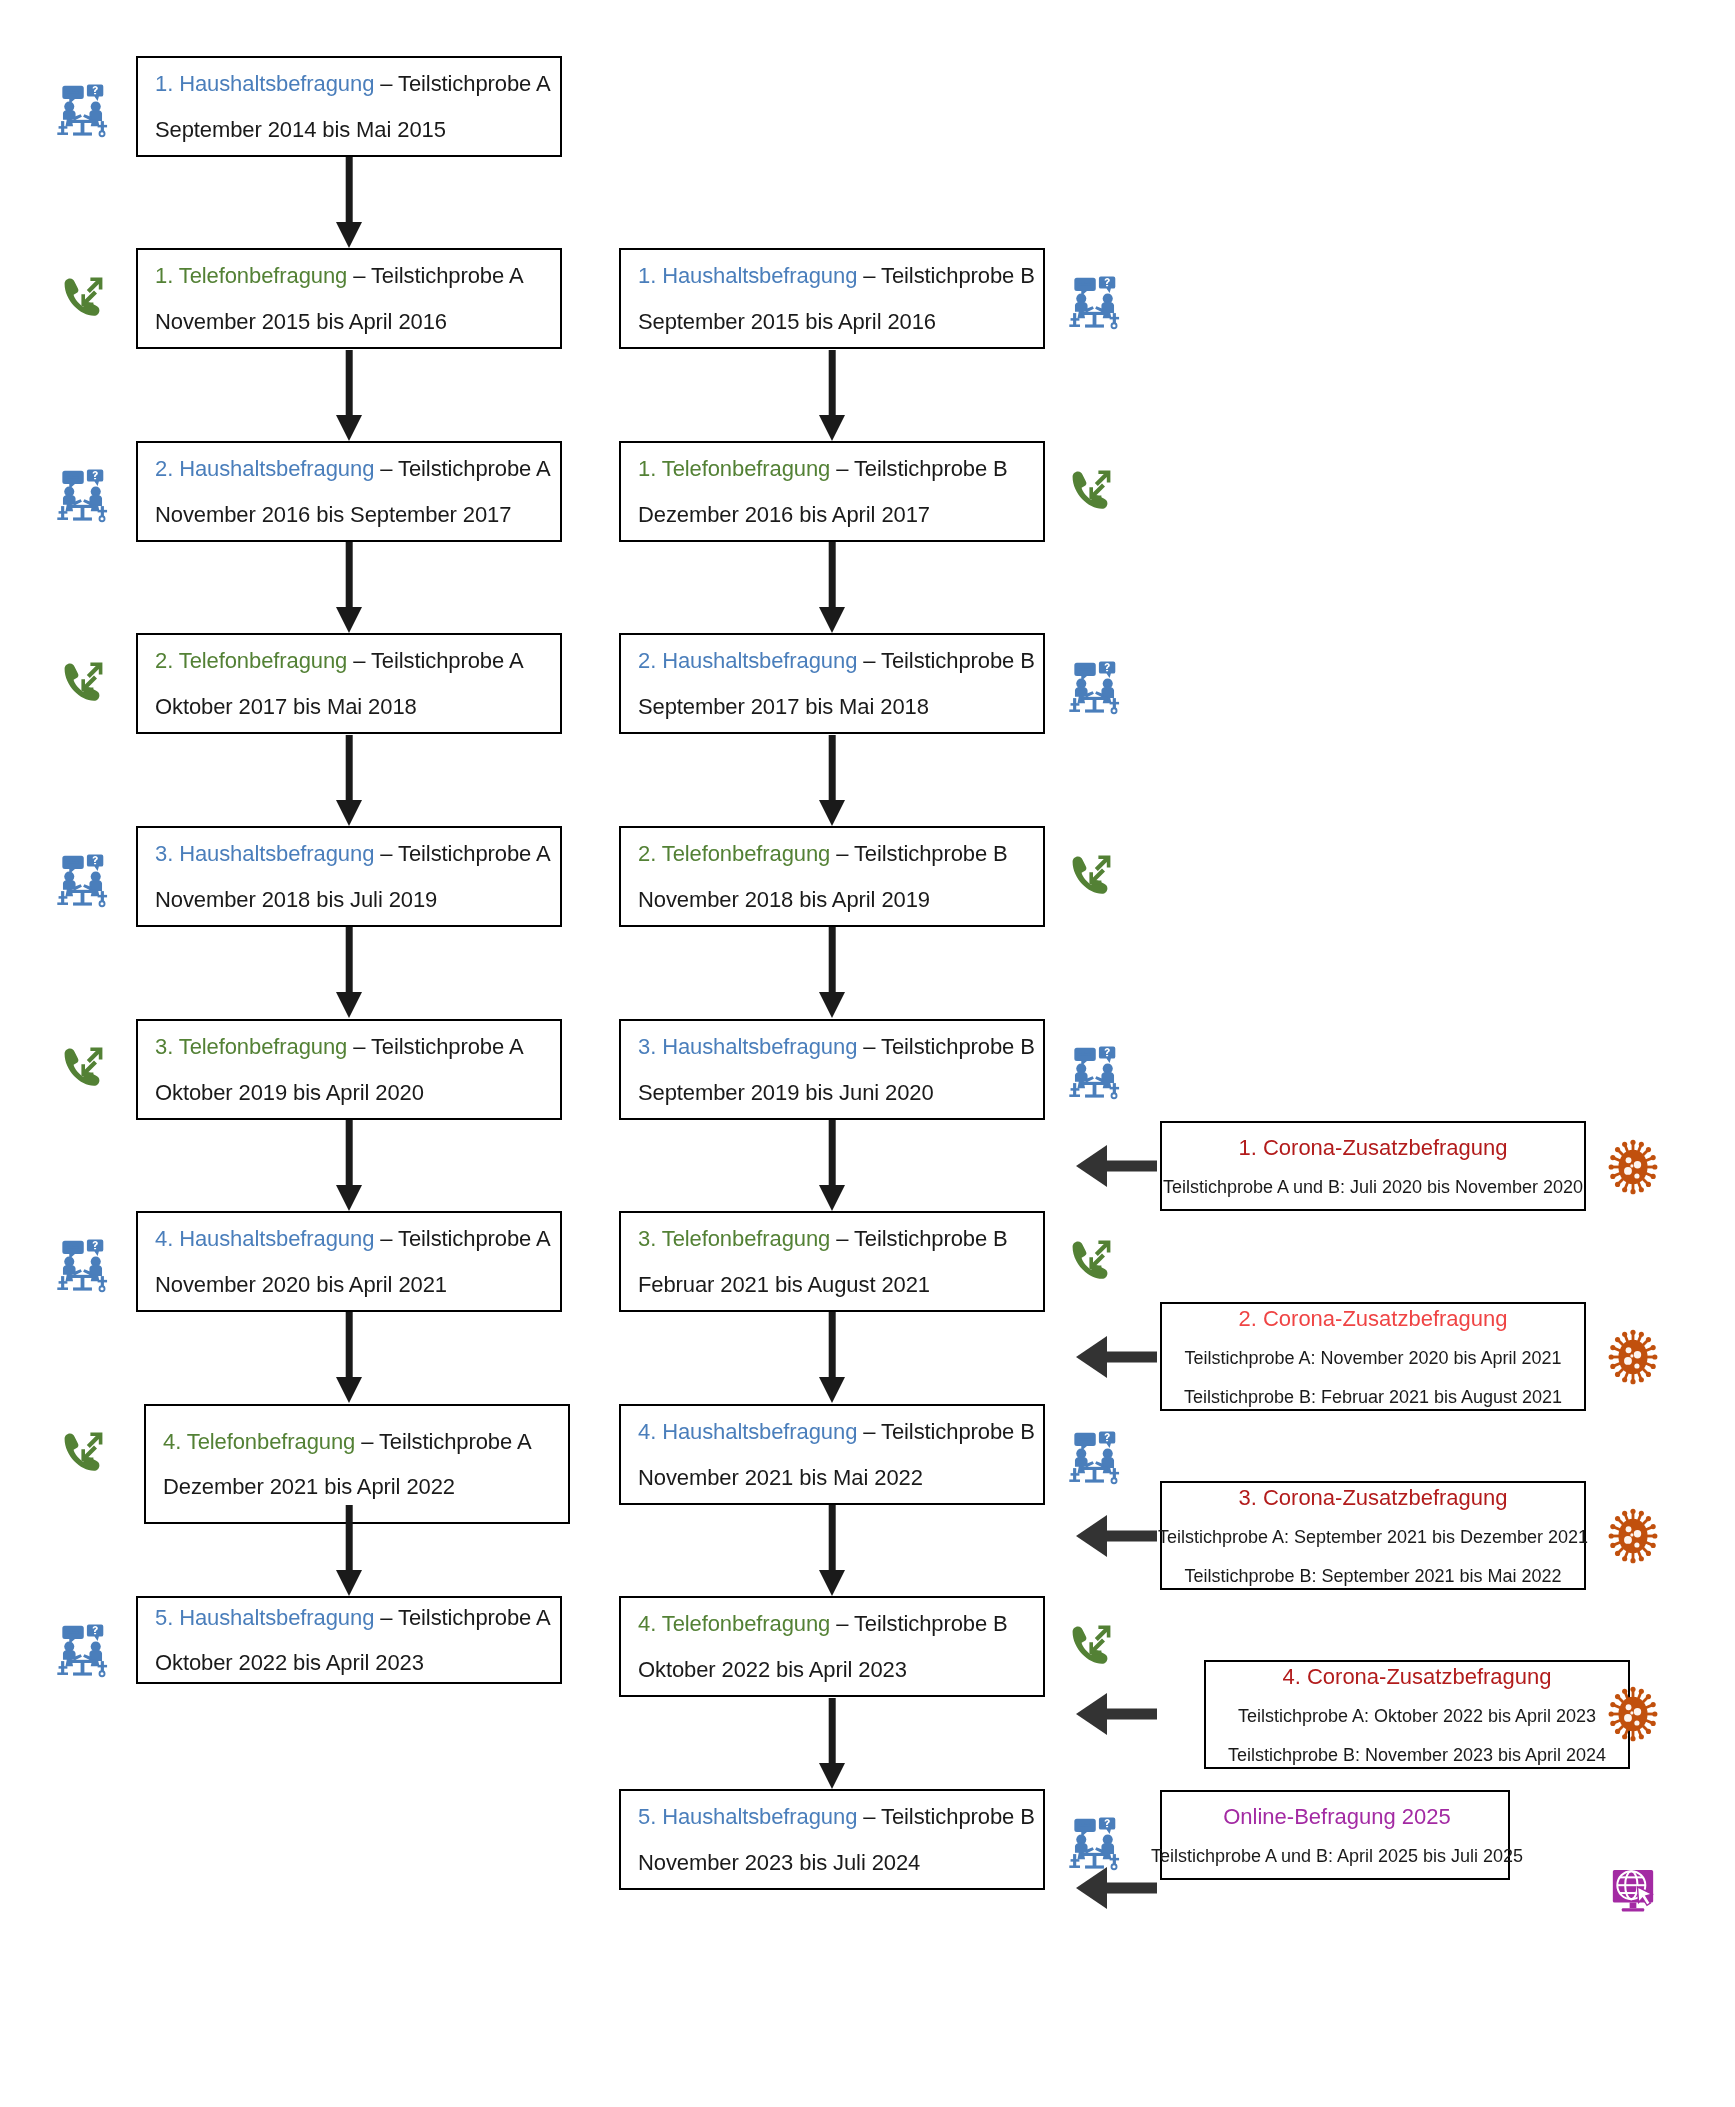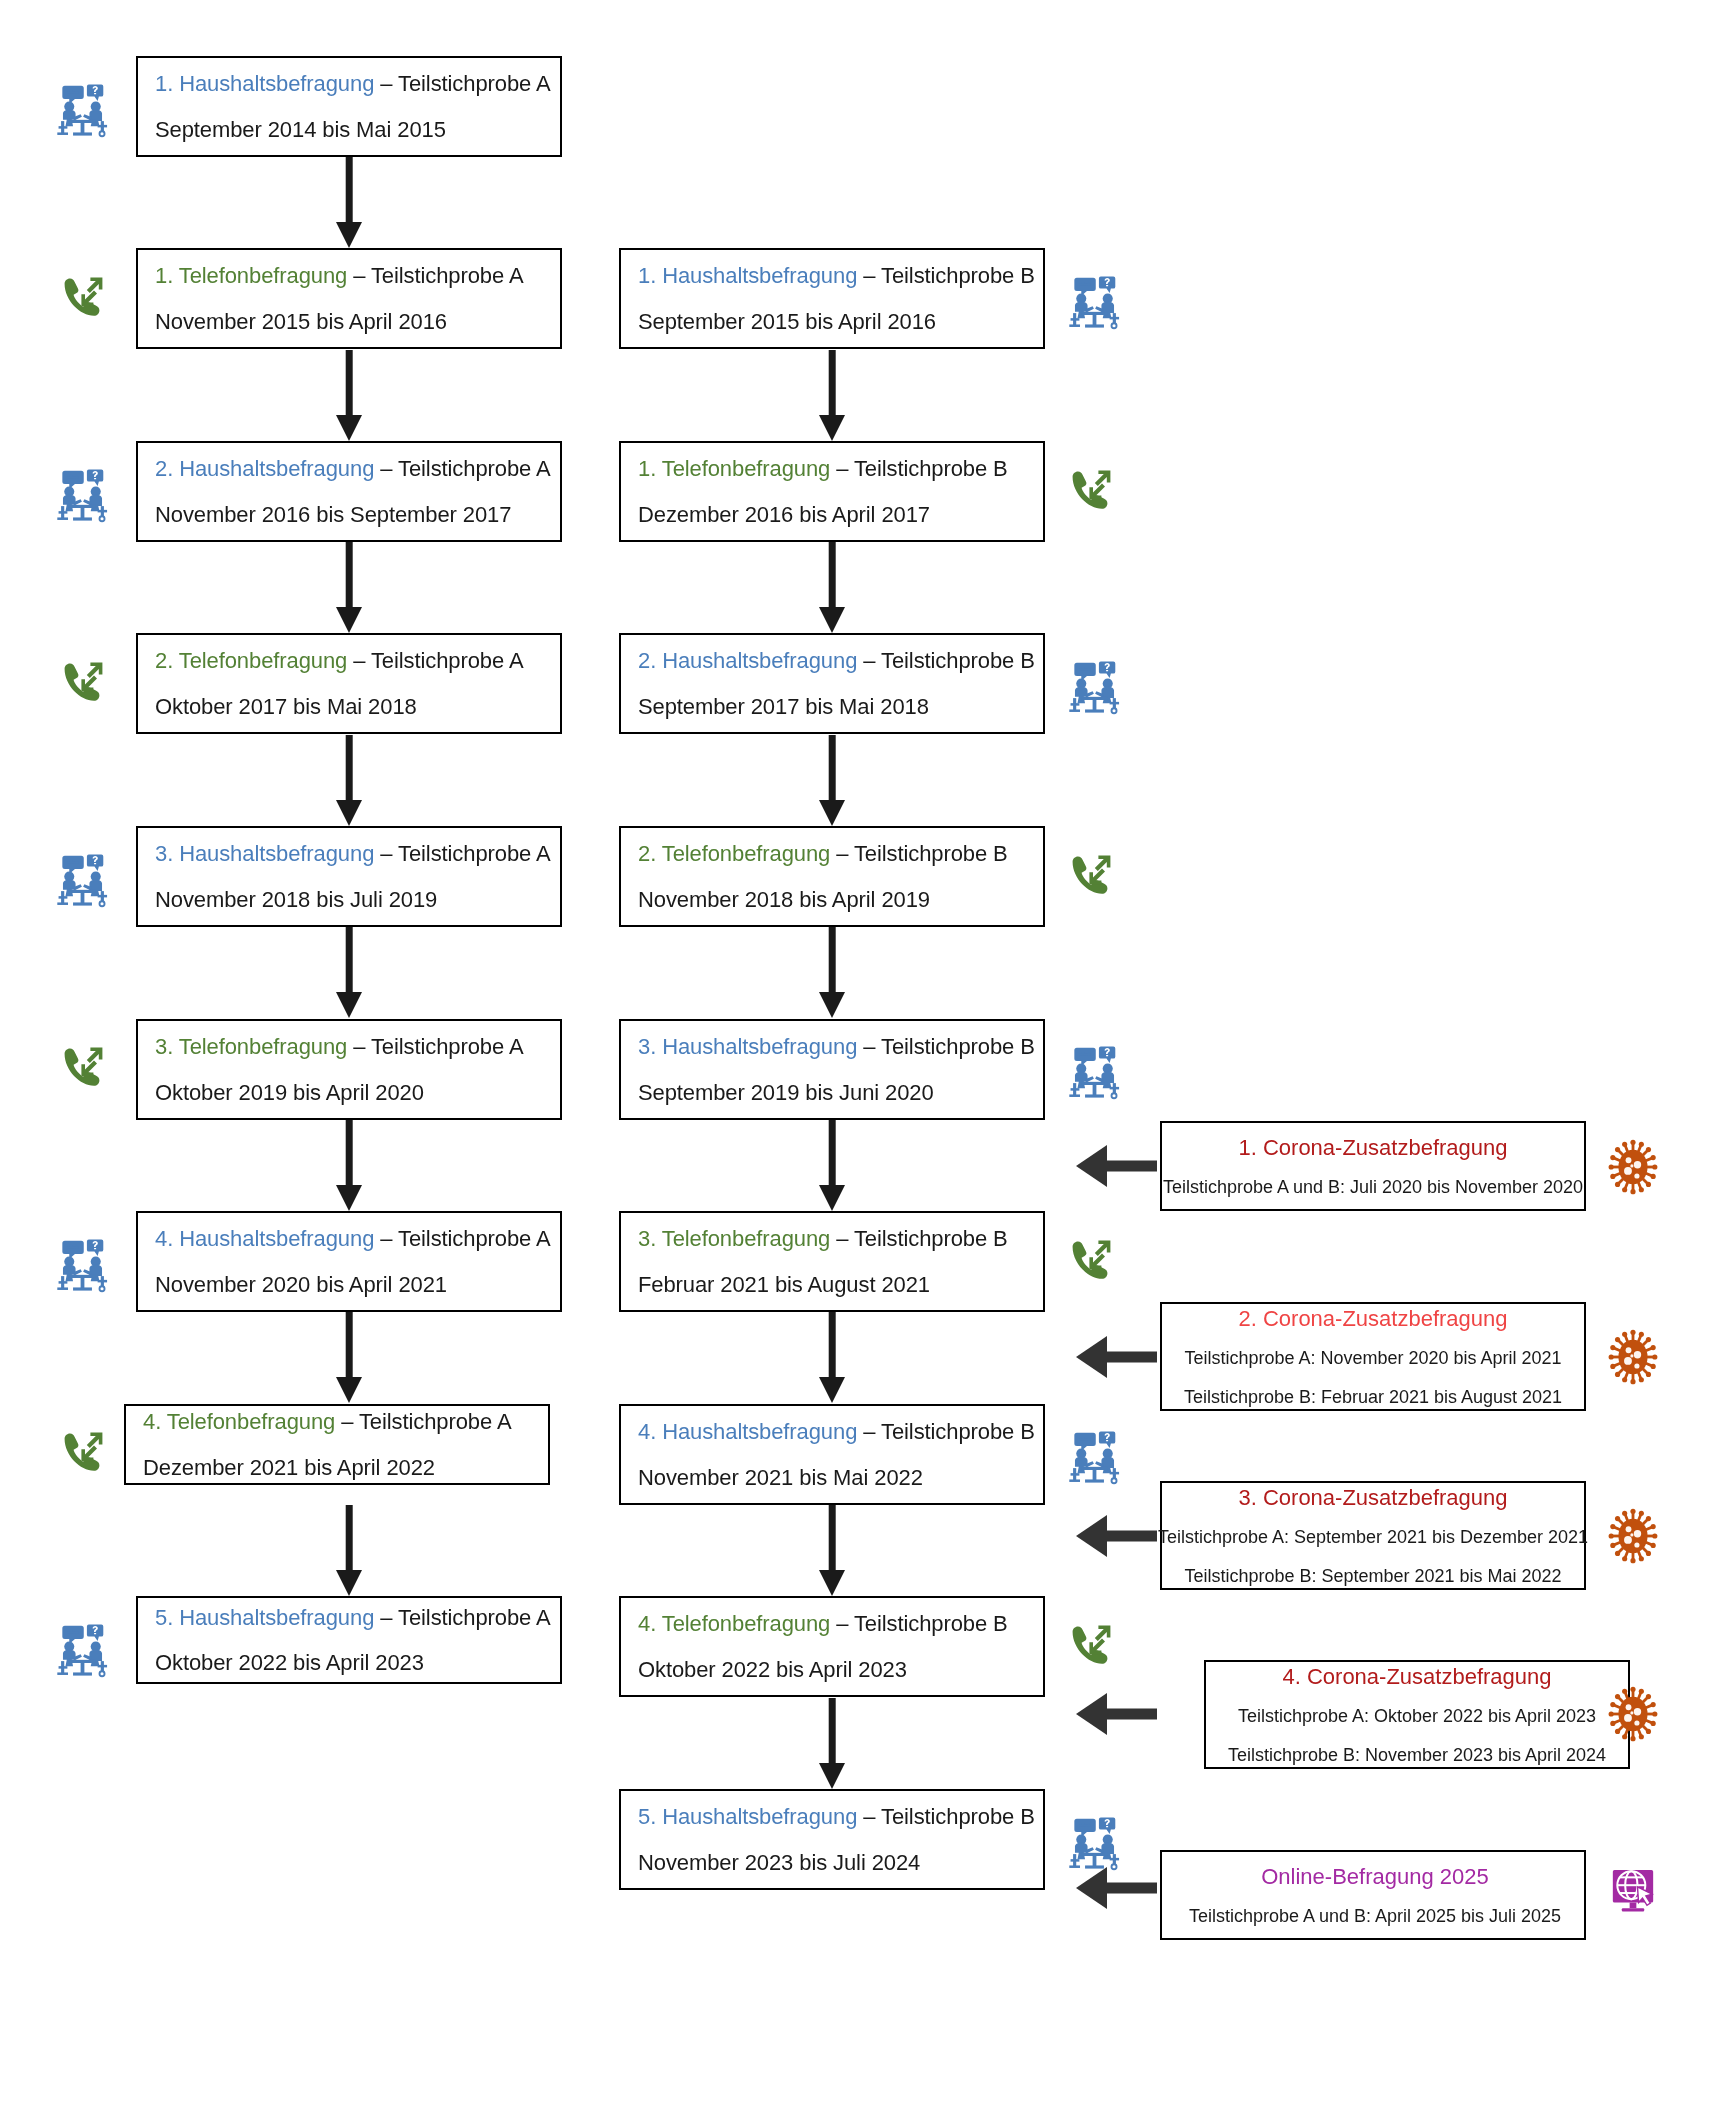--- a/index.html
+++ b/index.html
@@ -254,21 +254,21 @@
     <rect x="79" y="70" width="5" height="16"></rect>
     <circle cx="81" cy="90" r="4" fill="none" stroke="#4a7ebb" stroke-width="3"></circle>
     <rect x="74" y="76" width="15" height="4"></rect>
   </g>
       </svg>
     </span>
     <div class="arrow-down" style="left: 349px; top: 1312px;">
       <div class="shaft" style="height: 65px;"></div>
       <div class="head" style="top: 65px;"></div>
     </div>
-    <div class="node" style="left: 124px; top: 1404px; width: 426px; height: 81px;">
+    <div class="node" style="left: 144px; top: 1404px; width: 426px; height: 120px;">
       <div class="line l1"><span style="color: rgb(83, 129, 53);">4. Telefonbefragung</span><span> – Teilstichprobe A</span></div>
       <div class="line l2">Dezember 2021 bis April 2022</div>
     </div>
     <span class="icon" style="left: 55px; top: 1424px; width: 60px; height: 60px;">
       <svg viewBox="0 0 100 100" xmlns="http://www.w3.org/2000/svg">
   <g fill="#538135">
     <path d="M16 25c0-5 4-9 9-9 4 0 6 2 8 6l5 10c2 4 1 6-2 8l-5 3c1 6 9 16 16 20l3-5c2-3 4-4 8-2l10 5c4 2 6 4 6 8 0 5-4 9-9 9C42 78 16 52 16 25z"></path>
     <path d="M59 14h20v20h-6V25L58 40l-5-5 15-15h-9z"></path>
     <path d="M44 62V42h6v9l15-15 5 5-15 15h9v6z"></path>
   </g>
@@ -752,21 +752,21 @@
     <circle cx="41" cy="57" r="7" fill="#fdf5f0"></circle>
     <circle cx="57" cy="66" r="4.6" fill="#fdf5f0"></circle>
     <circle cx="48" cy="48" r="2.8" fill="#fdf5f0"></circle>
   </g>
       </svg>
     </span>
     <div class="arrow-left" style="left: 1076px; top: 1714px; width: 81px;">
       <div class="shaft" style="width: 50px; right: 0px;"></div>
       <div class="head"></div>
     </div>
-    <div class="node aux" style="left: 1160px; top: 1850px; width: 426px; height: 90px; padding-left: 20px;">
+    <div class="node aux" style="left: 1160px; top: 1790px; width: 350px; height: 90px; padding-left: 20px;">
       <div class="title" style="color: rgb(163, 42, 163);">Online-Befragung 2025</div>
       <div class="sub">Teilstichprobe A und B: April 2025 bis Juli 2025</div>
     </div>
     <span class="icon" style="left: 1605px; top: 1860px; width: 56px; height: 56px;">
       <svg viewBox="0 0 100 100" xmlns="http://www.w3.org/2000/svg">
   <g fill="#a32aa3">
     <rect x="14" y="18" width="72" height="58" rx="3"></rect>
     <rect x="44" y="76" width="12" height="10"></rect>
     <rect x="30" y="86" width="40" height="6" rx="2"></rect>
     <g fill="none" stroke="#ffffff" stroke-width="3.6">

